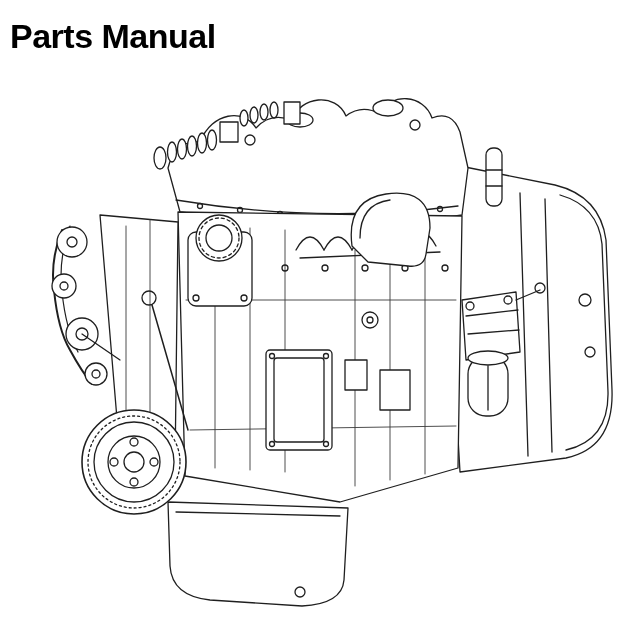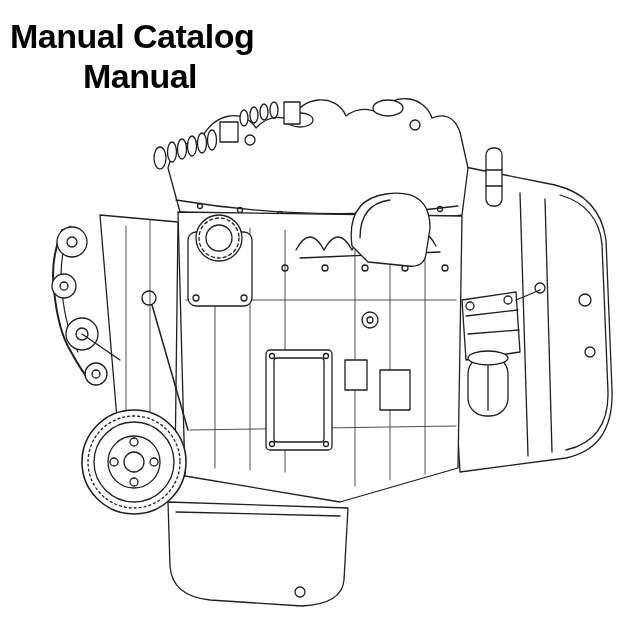--- a/index.html
+++ b/index.html
@@ -184,17 +184,16 @@
       </g>
 
       <g>
         <circle cx="149" cy="298" r="7"></circle>
         <line x1="152" y1="305" x2="188" y2="430" stroke-width="1.5"></line>
       </g>
     </g>
   </svg>
 
   <div class="title-block">
-    <span class="title-line1">Manual Catalog</span>
-    <span class="title-line2">Manual</span>
+    <span class="title-line1">Parts Manual</span>
   </div>
 
 </div>
 
 </body></html>

